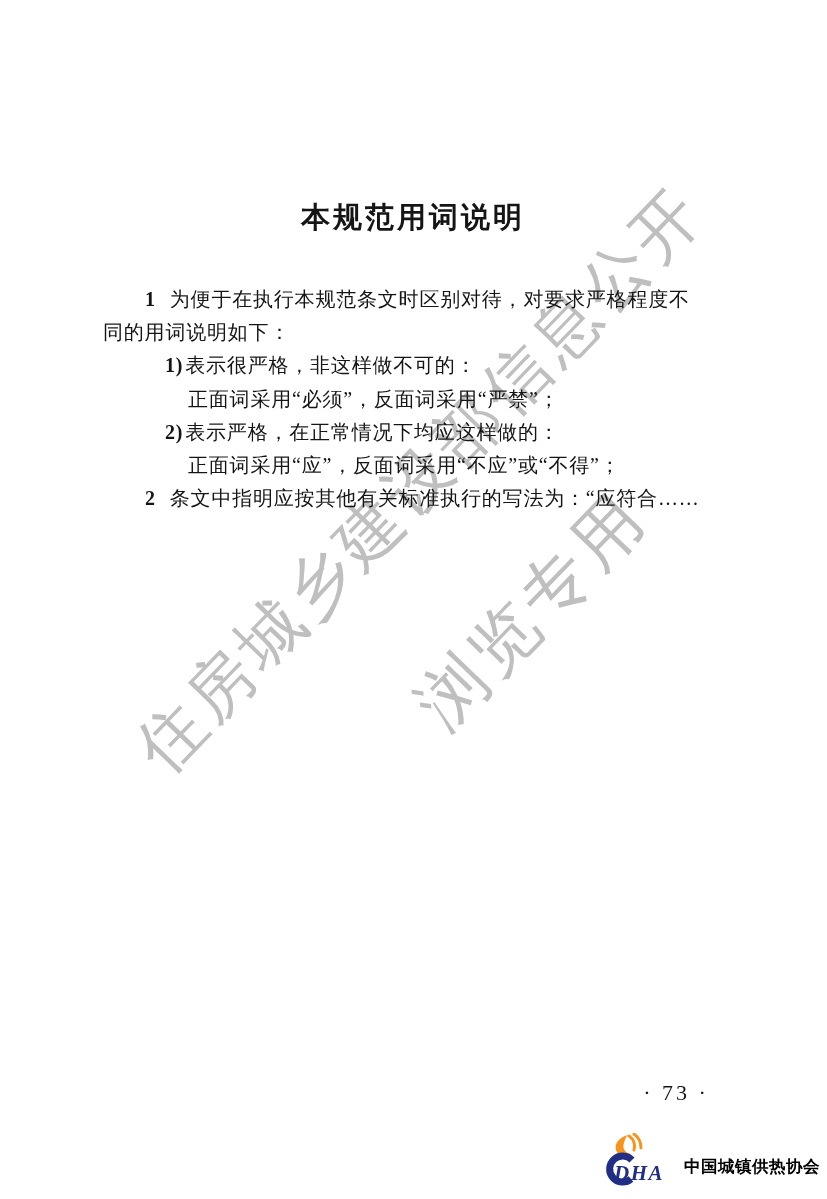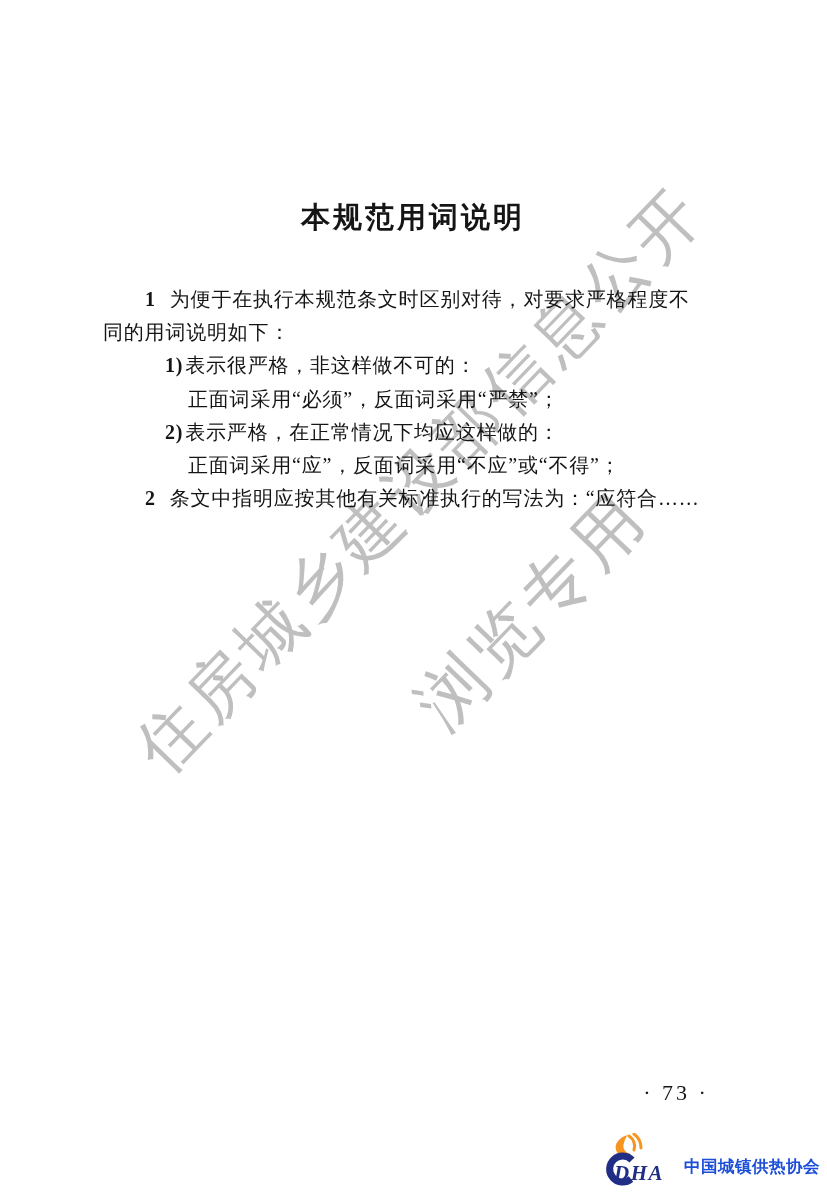--- a/index.html
+++ b/index.html
@@ -64,21 +64,21 @@
     font-size:22px;letter-spacing:3px;
   }
   .logo-block{
     position:absolute;z-index:1;
     left:598px;top:1133px;width:220px;height:55px;
   }
   .logo-svg{position:absolute;left:0;top:0;}
   .org-name{
     position:absolute;left:86px;top:23px;
     font-size:16.5px;font-weight:bold;
-    color:#1d4ed8;
+    color:#000000;
     letter-spacing:0.5px;
     font-family:"Liberation Sans","DejaVu Sans",sans-serif;
     white-space:nowrap;
   }
 </style>
 </head>
 <body>
 
 <div class="page">
 

